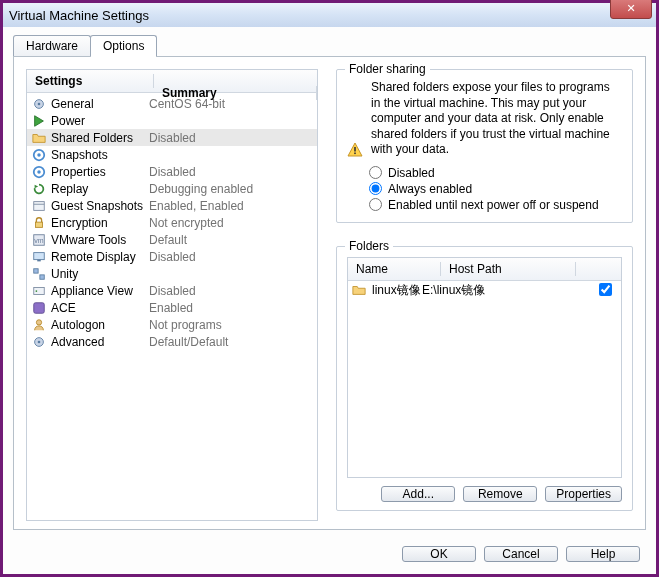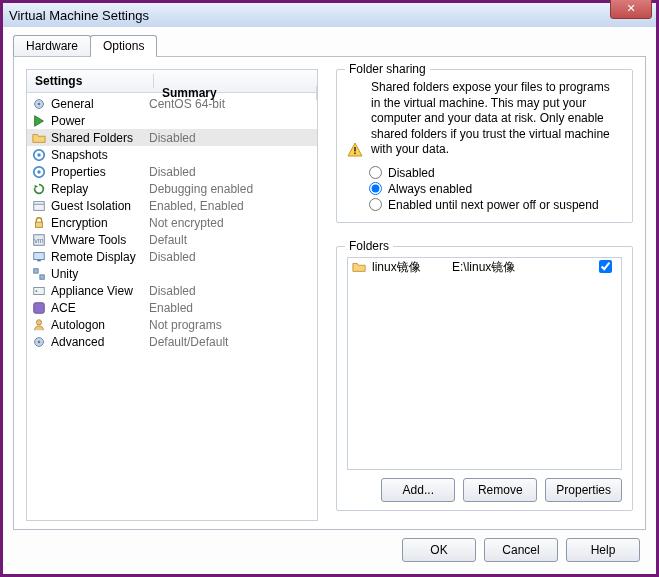--- a/index.html
+++ b/index.html
@@ -201,33 +201,33 @@
 .fcol-name { width:76px; }
 .fcol-path { flex:1; }
 .fcol-check { width:28px; border-right:none; }
 .folders-row {
   display:flex;
   align-items:center;
   height:18px;
   padding:1px 4px;
 }
 .folders-row .ficon{width:16px;height:16px;margin-right:4px;}
-.folders-row .fname{width:80px;}
+.folders-row .fname{width:50px;}
 .folders-row .fpath{flex:1;}
 .folders-row .fcheck{width:24px;text-align:center;}
 .folders-row .fcheck input{margin:0;}
 .folders-buttons {
   display:flex;
   justify-content:flex-end;
   gap:8px;
   margin-top:8px;
 }
 button.std {
   min-width:74px;
-  height:24px;
+  height:16px;
   background: linear-gradient(#fafbfc,#e4e8ee);
   border:1px solid #8d9aab;
   border-radius:3px;
   font-family:inherit;
   font-size:12px;
   cursor:pointer;
   padding:0 10px;
 }
 .bottom-buttons {
   position:absolute;
@@ -318,21 +318,21 @@
               <span class="label">Replay</span>
               <span class="summary">Debugging enabled</span>
             </div>
             <div class="list-row">
               <span class="icon">
                 <svg width="14" height="14" viewBox="0 0 16 16">
                   <rect x="2" y="3" width="12" height="10" fill="#eef2f7" stroke="#7b8aa0"></rect>
                   <line x1="2" y1="6" x2="14" y2="6" stroke="#7b8aa0"></line>
                 </svg>
               </span>
-              <span class="label">Guest Isolation</span>
+              <span class="label">Guest Snapshots</span>
               <span class="summary">Enabled, Enabled</span>
             </div>
             <div class="list-row">
               <span class="icon">
                 <svg width="14" height="14" viewBox="0 0 16 16">
                   <rect x="4" y="7" width="8" height="6" fill="#f1d27a" stroke="#b78a2a"></rect>
                   <path d="M5 7V5a3 3 0 0 1 6 0v2" fill="none" stroke="#b78a2a" stroke-width="1.5"></path>
                 </svg>
               </span>
               <span class="label">Encryption</span>
@@ -433,20 +433,25 @@
           </label>
           <label class="radio-row">
             <input type="radio" name="sharing" style="">
             <span>Enabled until next power off or suspend</span>
           </label>
         </div>
 
         <div class="fieldset folders-box">
           <div class="legend">Folders</div>
           <div class="folders-list">
+            <div class="folders-header">
+              <div class="fcol fcol-name">Name</div>
+              <div class="fcol fcol-path">Host Path</div>
+              <div class="fcol fcol-check"></div>
+            </div>
             <div id="folders-body">
                 <div class="folders-row">
                   <span class="ficon">
                     <svg width="14" height="14" viewBox="0 0 16 16">
                       <path d="M1 4h5l1 2h8v7H1z" fill="#f7d27a" stroke="#c2942f"></path>
                     </svg>
                   </span>
                   <span class="fname">linux镜像</span>
                   <span class="fpath">E:\linux镜像</span>
                   <span class="fcheck"><input type="checkbox" checked="" style=""></span>

